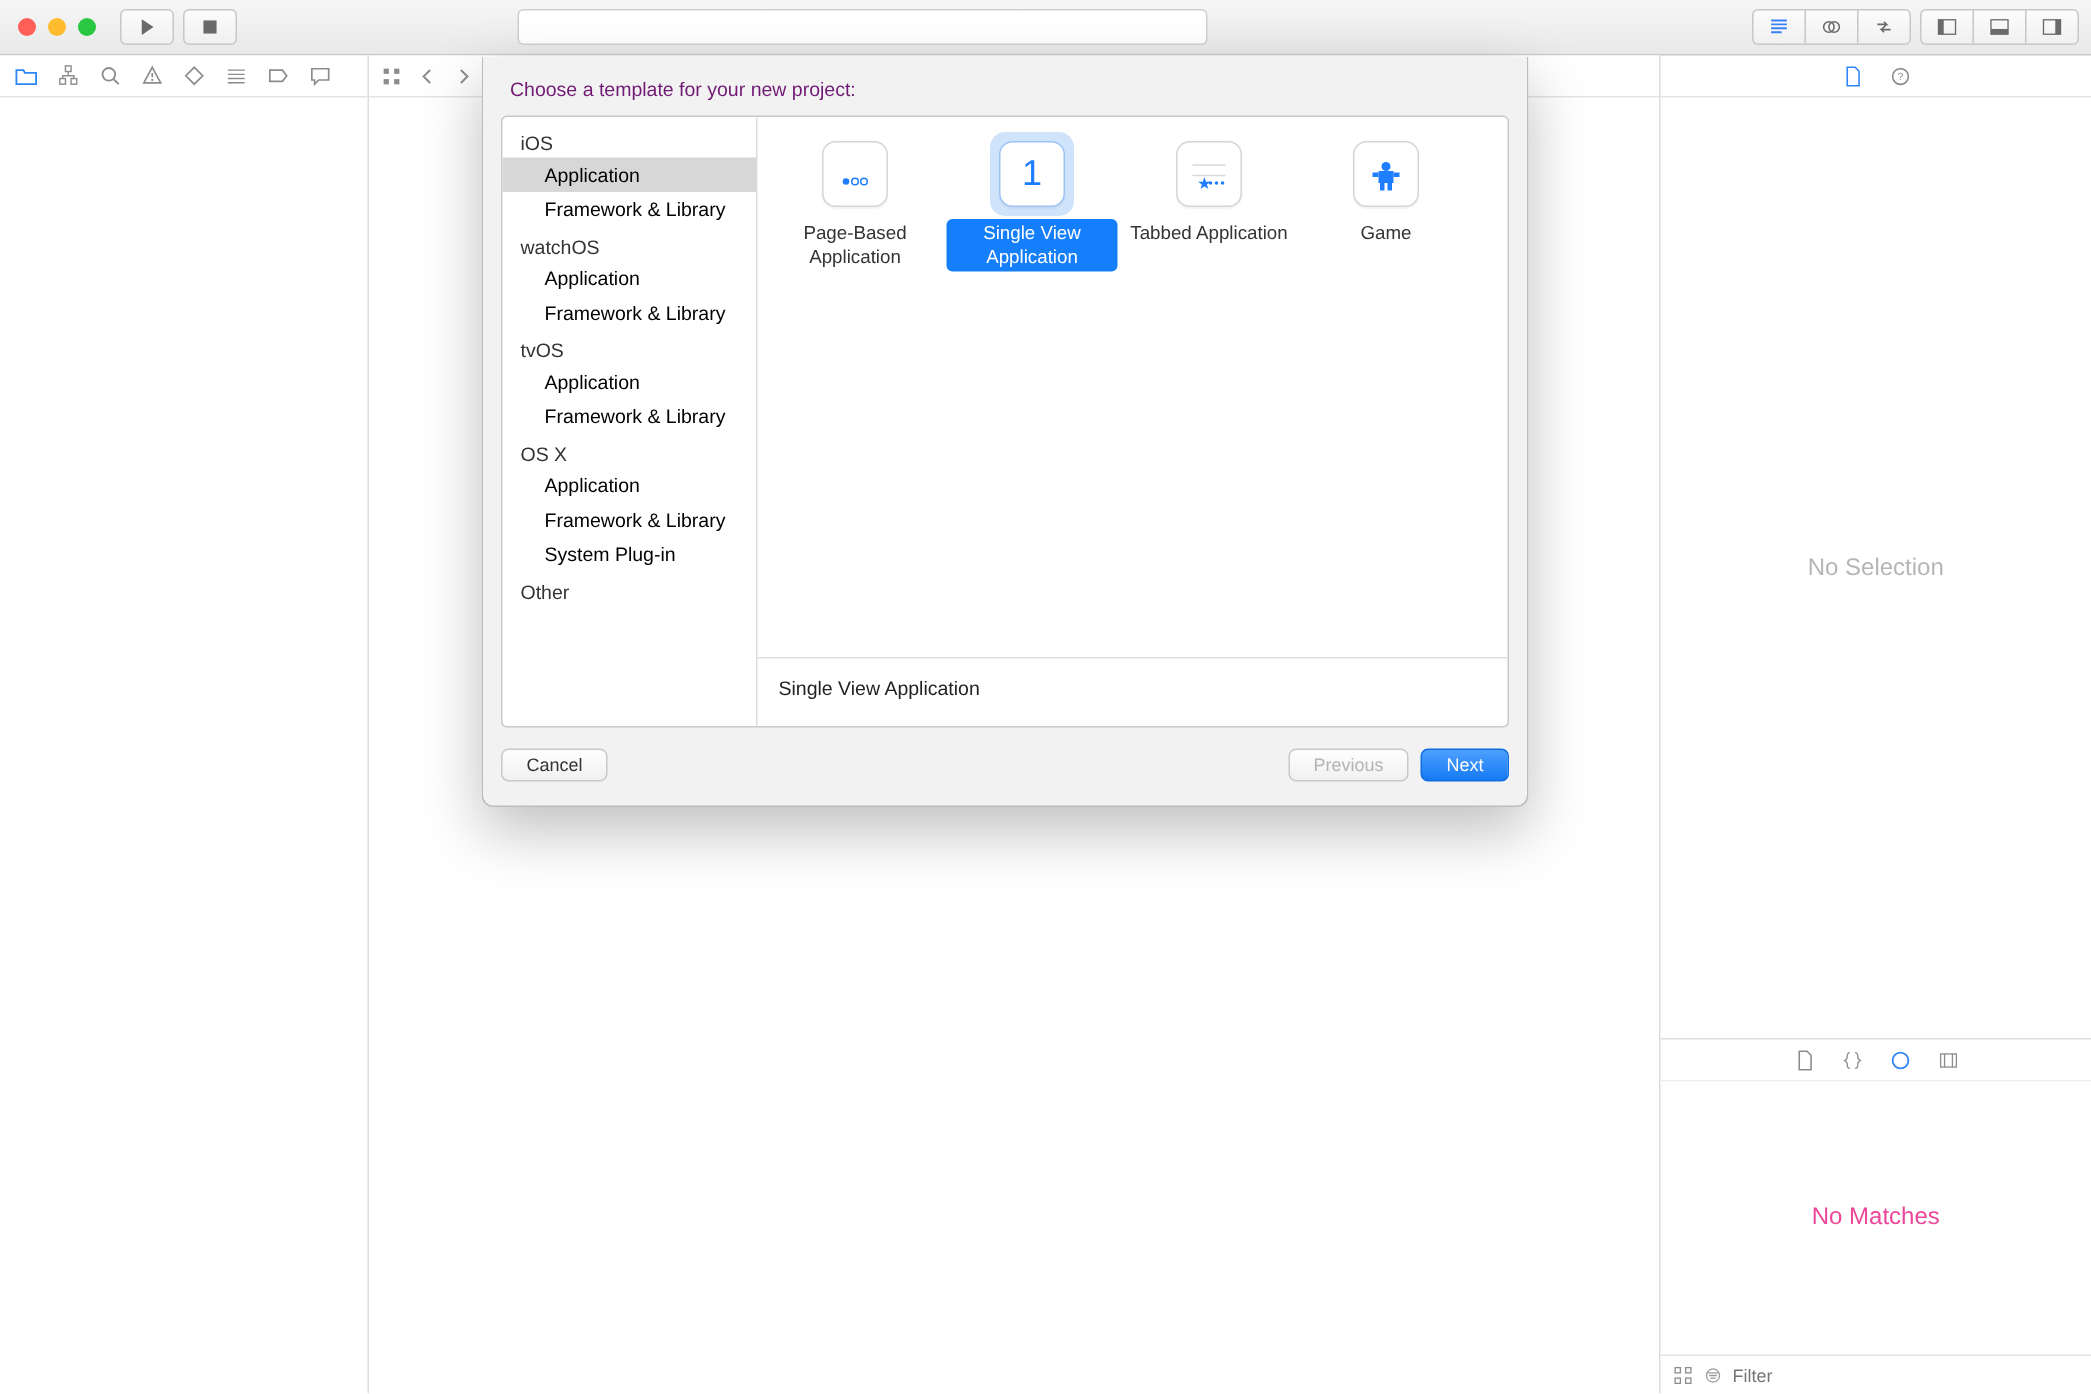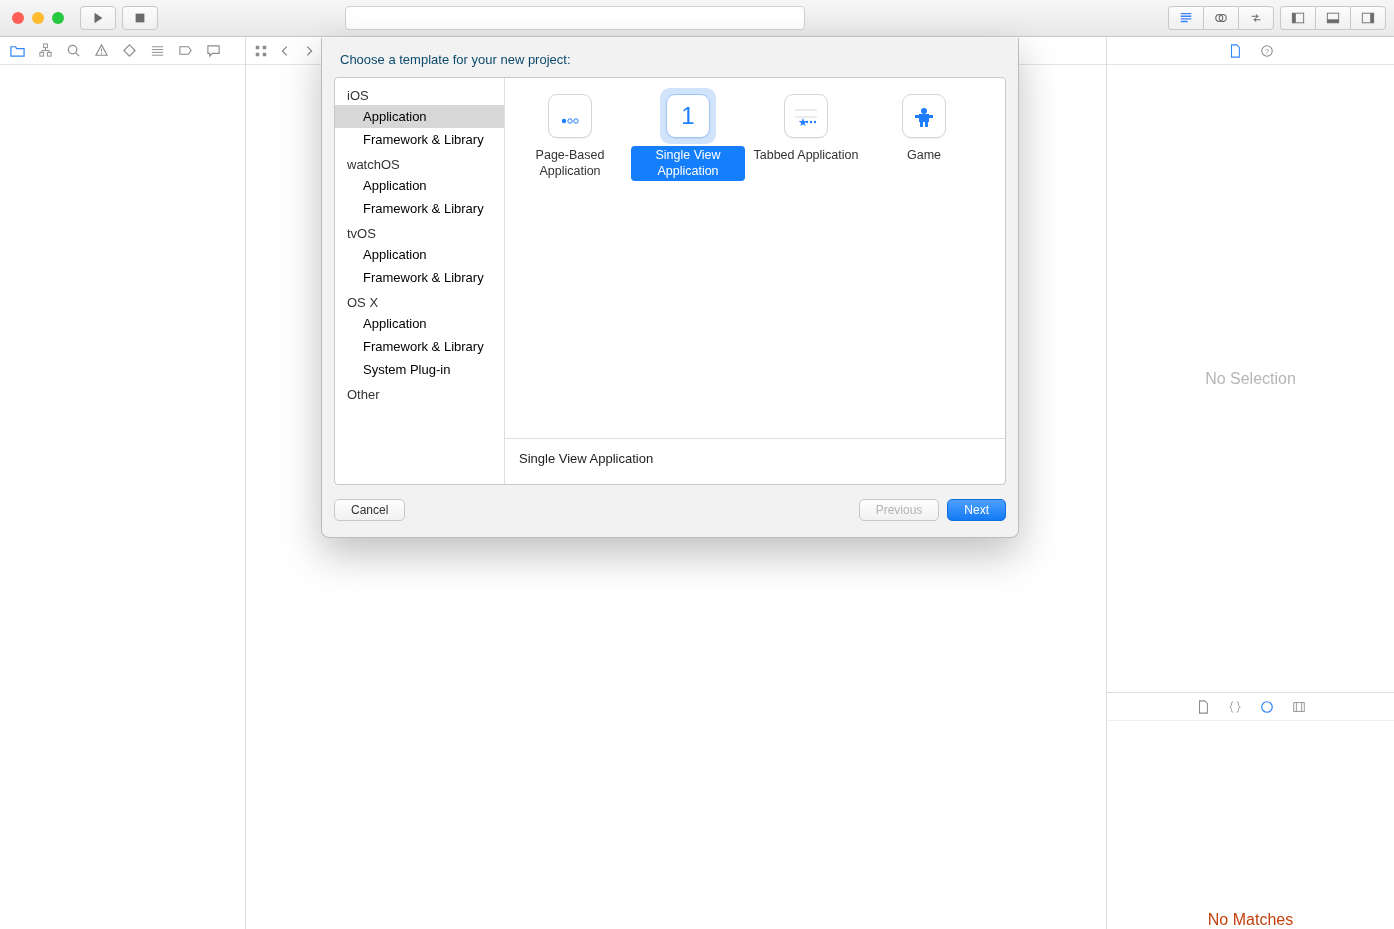--- a/index.html
+++ b/index.html
@@ -47,33 +47,33 @@
   .navigator { width: 246px; border-right: 1px solid #ddd; background: #fff; display:flex; flex-direction:column;}
   .nav-tabs { height: 28px; display:flex; align-items:center; gap:13px; padding: 0 10px; border-bottom:1px solid #e4e4e4; color:#909090;}
   .nav-tabs .icon { width:15px; height:15px; }
   .editor { flex: 1; background: #fff; display:flex; flex-direction:column;}
   .editor-tabs { height:28px; border-bottom:1px solid #e4e4e4; display:flex; align-items:center; gap:10px; padding: 0 8px; color:#909090;}
   .inspector { width: 288px; border-left: 1px solid #ddd; display:flex; flex-direction:column;}
   .insp-tabs { height:28px; border-bottom:1px solid #e4e4e4; display:flex; align-items:center; justify-content:center; gap:18px; color:#909090;}
   .insp-body { flex:1; display:flex; align-items:center; justify-content:center; color:#b6b6b6; font-size:16px;}
   .lib { height: 237px; border-top:1px solid #ddd; display:flex; flex-direction:column;}
   .lib-tabs { height:28px; display:flex; align-items:center; justify-content:center; gap:18px; color:#909090; border-bottom:1px solid #eee;}
-  .lib-body { flex:1; display:flex; align-items:flex-end; justify-content:center; color:#c2410c; font-size:16px;}
+  .lib-body { flex:1; display:flex; align-items:center; justify-content:center; color:#ec4899; font-size:16px;}
   .lib-filter { height:26px; border-top:1px solid #e4e4e4; display:flex; align-items:center; padding:0 8px; gap:6px; color:#9a9a9a;}
   .lib-filter input { border:none; outline:none; font-size:12px; flex:1; background:transparent;}
   
   .modal {
     position: absolute; left: 321px; top: 38px; width: 698px; height: 500px;
     background: #f2f2f2;
     border: 1px solid #bcbcbc; border-top:none;
     border-radius: 0 0 8px 8px;
     box-shadow: 0 16px 40px rgba(0,0,0,.25);
     display: flex; flex-direction: column;
   }
-  .modal-title { padding: 14px 18px 10px; font-size:13px; color:#0c4a6e; }
+  .modal-title { padding: 14px 18px 10px; font-size:13px; color:#701a75; }
   .modal-body {
     margin: 0 12px; background:#fff; border:1px solid #c9c9c9; border-radius:4px;
     flex:1; display:flex; overflow:hidden;
   }
   .cat-list { width:170px; border-right:1px solid #dedede; padding-top:4px; font-size:13px;}
   .cat-section { padding: 6px 12px 2px; font-weight:500; }
   .cat-item { padding: 4px 12px 4px 28px; color:#000000; cursor:default;}
   .cat-item.selected { background: #d7d7d7; }
   .tmpl-pane { flex:1; display:flex; flex-direction:column;}
   .tmpl-grid { flex:1; display:flex; flex-wrap:wrap; align-content:flex-start; gap: 0px; padding: 10px 6px;}
@@ -277,20 +277,39 @@
         <span>
             <svg class="icon" viewBox="0 0 16 16">
               <rect x="2" y="3" width="12" height="10" fill="none" stroke="#8c8c8c"></rect>
               <line x1="5" y1="3" x2="5" y2="13" stroke="#8c8c8c"></line>
               <line x1="11" y1="3" x2="11" y2="13" stroke="#8c8c8c"></line>
             </svg>
           </span>
       </div>
       <div class="lib-body">
         <span>No Matches</span>
+      </div>
+      <div class="lib-filter">
+        <span>
+            <svg class="icon" viewBox="0 0 16 16">
+              <rect x="2" y="2" width="4" height="4" fill="none" stroke="#8c8c8c"></rect>
+              <rect x="10" y="2" width="4" height="4" fill="none" stroke="#8c8c8c"></rect>
+              <rect x="2" y="10" width="4" height="4" fill="none" stroke="#8c8c8c"></rect>
+              <rect x="10" y="10" width="4" height="4" fill="none" stroke="#8c8c8c"></rect>
+            </svg>
+          </span>
+        <span>
+            <svg class="icon" viewBox="0 0 16 16">
+              <circle cx="8" cy="8" r="5" fill="none" stroke="#9a9a9a"></circle>
+              <line x1="5" y1="8" x2="11" y2="8" stroke="#9a9a9a"></line>
+              <line x1="6" y1="10" x2="10" y2="10" stroke="#9a9a9a"></line>
+              <line x1="4" y1="6" x2="12" y2="6" stroke="#9a9a9a"></line>
+            </svg>
+          </span>
+        <input placeholder="Filter" style="">
       </div>
     </div>
   </div>
 </div>
 
 <div class="modal">
   <div class="modal-title">Choose a template for your new project:</div>
   <div class="modal-body">
     <div class="cat-list">
       <div class="cat-section">iOS</div>

